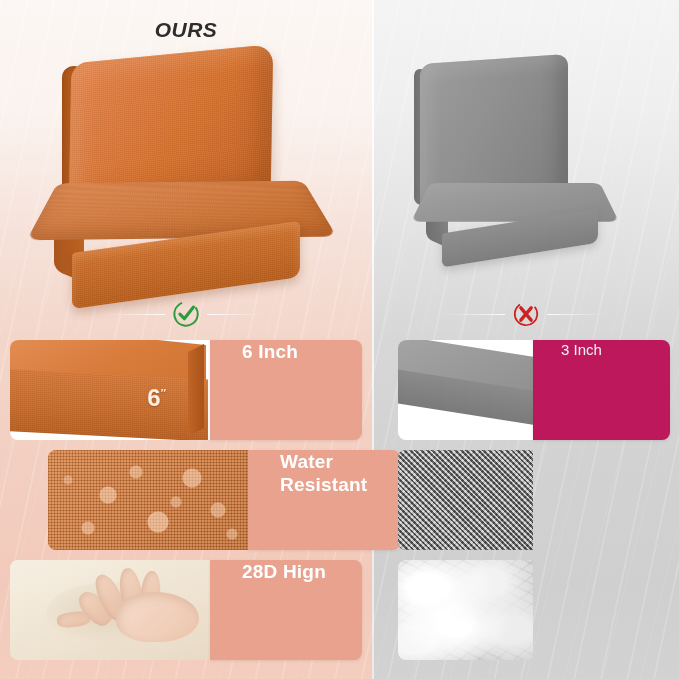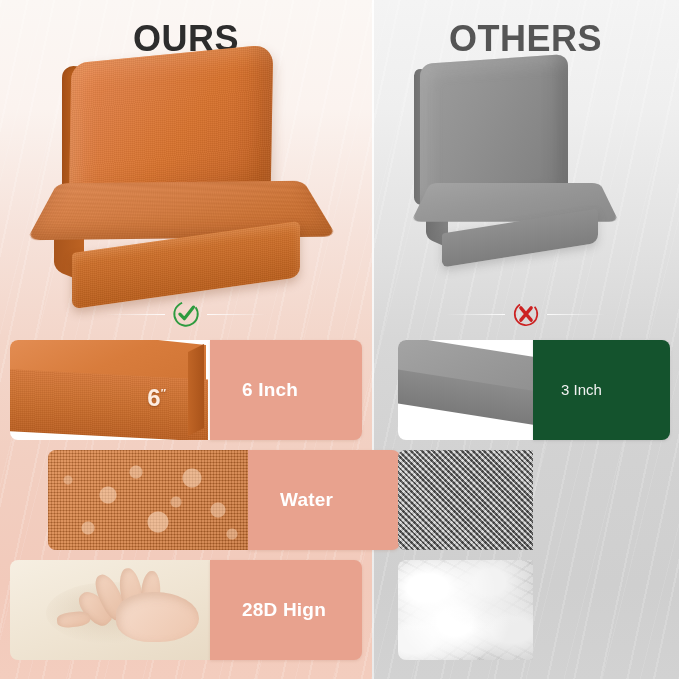--- a/index.html
+++ b/index.html
@@ -20,21 +20,21 @@
   }
   .panel-tex{position:absolute;inset:0;opacity:.5;
     background:
       repeating-linear-gradient(102deg, rgba(255,255,255,.30) 0 2px, rgba(255,255,255,0) 2px 26px),
       repeating-linear-gradient(-76deg, rgba(255,255,255,.18) 0 1px, rgba(255,255,255,0) 1px 37px);
     pointer-events:none;}
   .divider{position:absolute;left:372px;top:0;width:2px;height:679px;
     background:linear-gradient(180deg,rgba(255,255,255,.95),rgba(255,255,255,.55));}
 
   
-  .title{position:absolute;top:18px;font-size:36px;font-weight:bold;letter-spacing:.5px;text-align:center;}
+  .title{position:absolute;top:18px;font-size:21px;font-weight:bold;letter-spacing:.5px;text-align:center;font-style:italic;}
   .title-ours{left:0;width:372px;color:#2d2d2d;}
   .title-others{left:372px;width:307px;color:#555555;}
 
   
   .hero{position:absolute;}
   .hero-ours{left:40px;top:52px;width:292px;height:248px;}
   .hero-others{left:408px;top:55px;width:212px;height:240px;}
 
   
   .cu{position:absolute;}
@@ -115,37 +115,37 @@
   .badge-row-ours{left:0;top:296px;width:372px;}
   .badge-row-others{left:372px;top:296px;width:307px;}
   .rule{height:1px;flex:0 0 60px;}
   .rule-l{background:linear-gradient(90deg,rgba(255,255,255,0),rgba(255,255,255,.9));}
   .rule-r{background:linear-gradient(90deg,rgba(255,255,255,.9),rgba(255,255,255,0));}
   .badge{width:30px;height:30px;margin:0 6px;flex:0 0 auto;}
 
   
   .feat{position:absolute;height:100px;display:flex;}
   .feat .thumb{position:relative;overflow:hidden;flex:0 0 auto;}
-  .feat .lbl{position:relative;flex:1 1 auto;display:flex;align-items:center;}
+  .feat .lbl{position:relative;flex:1 1 auto;display:flex;}
   .feat .lbl span{display:block;}
 
   
   .feat-l{left:10px;width:352px;}
   .feat-l .thumb{width:200px;height:100px;border-radius:8px 0 0 8px;}
   .feat-l .lbl{border-radius:0 8px 8px 0;background:#e8a28e;
     box-shadow:0 1px 3px rgba(160,100,80,.18);}
   .feat-l .lbl span{color:#ffffff;font-size:19px;font-weight:bold;line-height:1.22;padding-left:16px;letter-spacing:.2px;}
   .feat-l1{top:340px;}
   .feat-l2{top:450px;padding-left:38px;}
   .feat-l3{top:560px;}
 
   
   .feat-r{left:398px;width:272px;}
   .feat-r .thumb{width:135px;height:100px;border-radius:8px 0 0 8px;}
-  .feat-r .lbl{border-radius:0 8px 8px 0;background:#14532d;
+  .feat-r .lbl{border-radius:0 8px 8px 0;background:#be185d;
     box-shadow:0 1px 3px rgba(110,110,110,.22);}
   .feat-r .lbl span{color:#f2f2f2;font-size:15px;font-weight:normal;line-height:1.35;padding-left:14px;}
   .feat-r1{top:340px;}
   .feat-r2{top:450px;}
   .feat-r3{top:560px;}
 
   
   .t-slab{position:absolute;inset:0;background:#ffffff;}
   .t-slab .top{position:absolute;left:-14px;top:-6px;width:210px;height:48px;
     transform:skewY(6deg);
@@ -225,21 +225,20 @@
 
   <div class="panel panel-ours">
     <div class="panel-tex"></div>
   </div>
   <div class="panel panel-others">
     <div class="panel-tex"></div>
   </div>
   <div class="divider"></div>
 
   <div class="title title-ours">OURS</div>
-  <div class="title title-others">OTHERS</div>
 
   <div class="hero hero-ours">
     <div class="cu ours-back-side"></div>
     <div class="cu ours-back">
         <div class="fabric"></div>
       </div>
     <div class="cu ours-seat-left"></div>
     <div class="cu ours-seat-top">
         <div class="fabric"></div>
       </div>
@@ -292,20 +291,21 @@
     </div>
   </div>
 
   <div class="feat feat-l feat-l2">
     <div class="thumb">
       <div class="t-water"></div>
     </div>
     <div class="lbl">
       <span>
         <span>Water</span>
+        <span>Resistant</span>
       </span>
     </div>
   </div>
 
   <div class="feat feat-l feat-l3">
     <div class="thumb">
       <div class="t-foam">
         <div class="dent"></div>
         <div class="hand">
           <div class="fing f1"></div>

